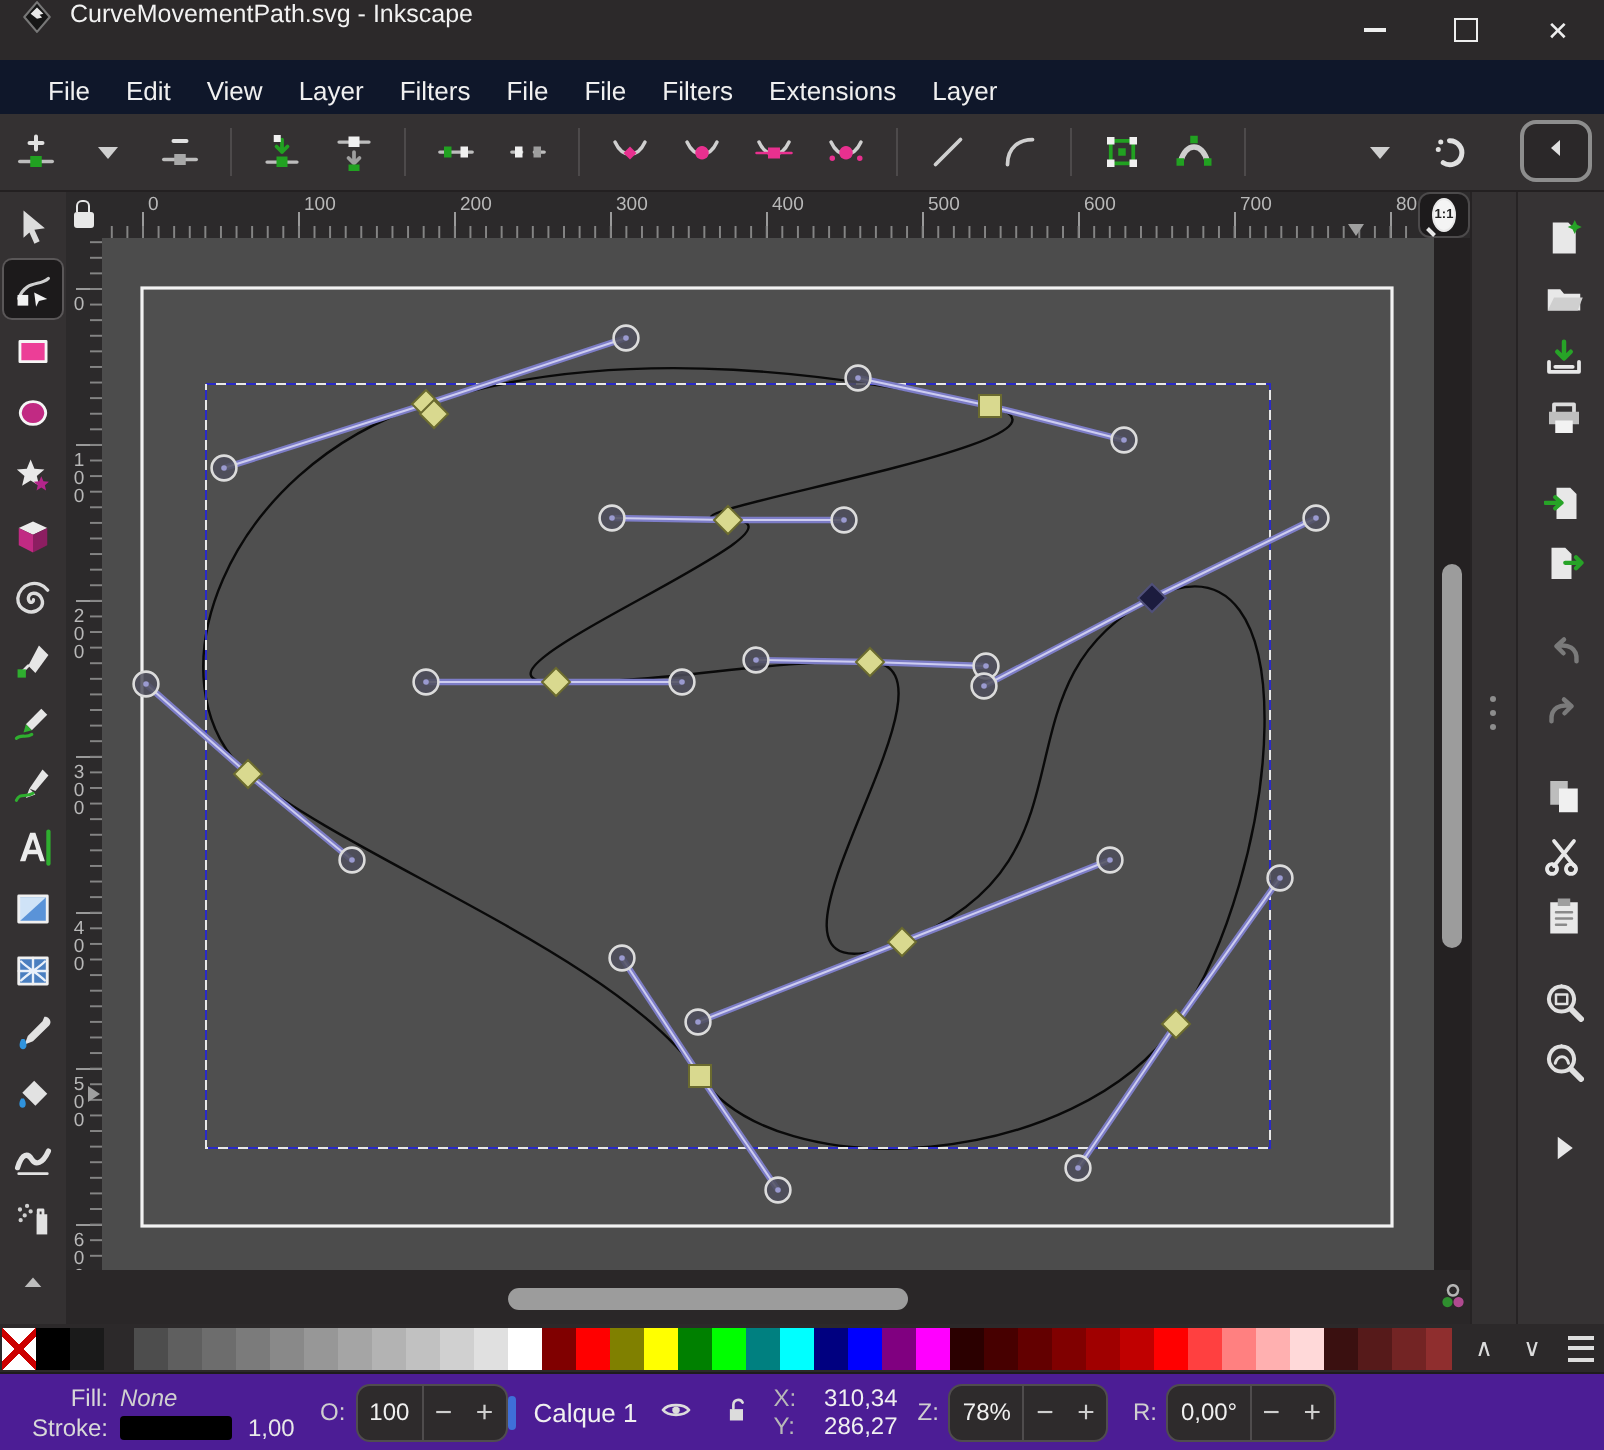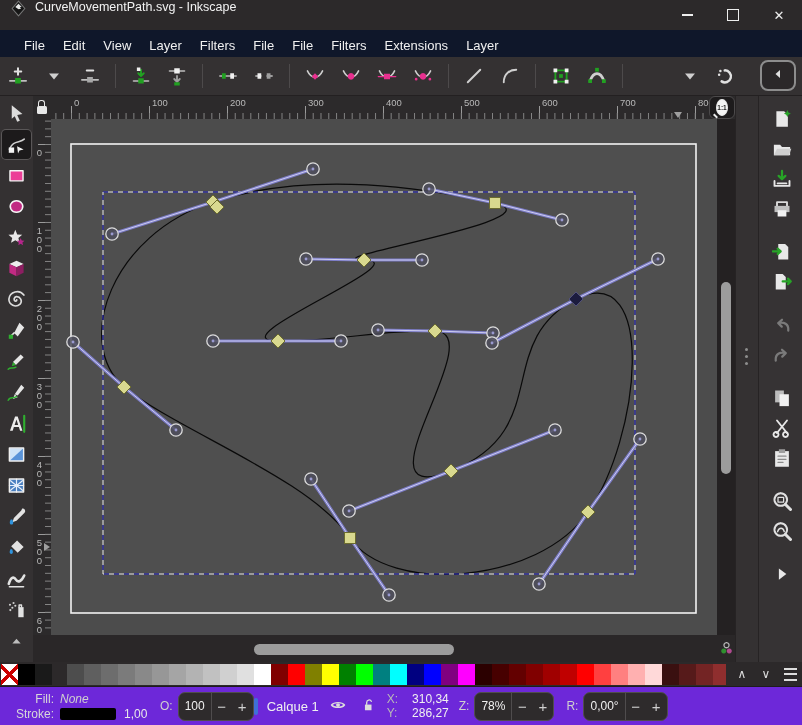--- a/index.html
+++ b/index.html
@@ -90,21 +90,21 @@
   .sw-none{background:
      linear-gradient(45deg,transparent 44%,#c00 44% 56%,transparent 56%),
      linear-gradient(-45deg,transparent 44%,#c00 44% 56%,transparent 56%),#fff}
   .palette-ctrl{display:flex;align-items:center;flex:none;margin-left:4px}
   .pc-btn{width:24px;height:22px;display:flex;align-items:center;justify-content:center;background:none;
           border:none;color:#dcdcdc;font-size:12px;padding:0}
   .burger{display:block;width:13px;height:9px;border-top:2px solid #ddd;border-bottom:2px solid #ddd;
           background:linear-gradient(#0000 0 3px,#ddd 3px 5px,#0000 5px)}
 
   
-  .statusbar{height:38px;background:#6d28d9;border-top:1px solid #1e1c1d;display:flex;align-items:center;
+  .statusbar{height:38px;background:#4c1d95;border-top:1px solid #1e1c1d;display:flex;align-items:center;
              font-size:12px;padding:0 4px;flex:none;overflow:hidden}
   .fillstroke{display:grid;grid-template-columns:50px auto;column-gap:6px;row-gap:1px;align-items:center;
               width:150px;flex:none;font-size:12px}
   .fs-label{text-align:right;color:#d8d8d8}
   .fill-none{font-style:italic;color:#cfcfcf}
   .stroke-row{display:flex;align-items:center;gap:8px}
   .stroke-swatch{width:56px;height:12px;background:#000;border-radius:2px}
   .spin{display:flex;align-items:center;background:#2e2b2c;border:1px solid #504d4e;border-radius:7px;
         height:27px;overflow:hidden}
   .spin .val{padding:0 6px;text-align:center;color:#f0f0f0}

